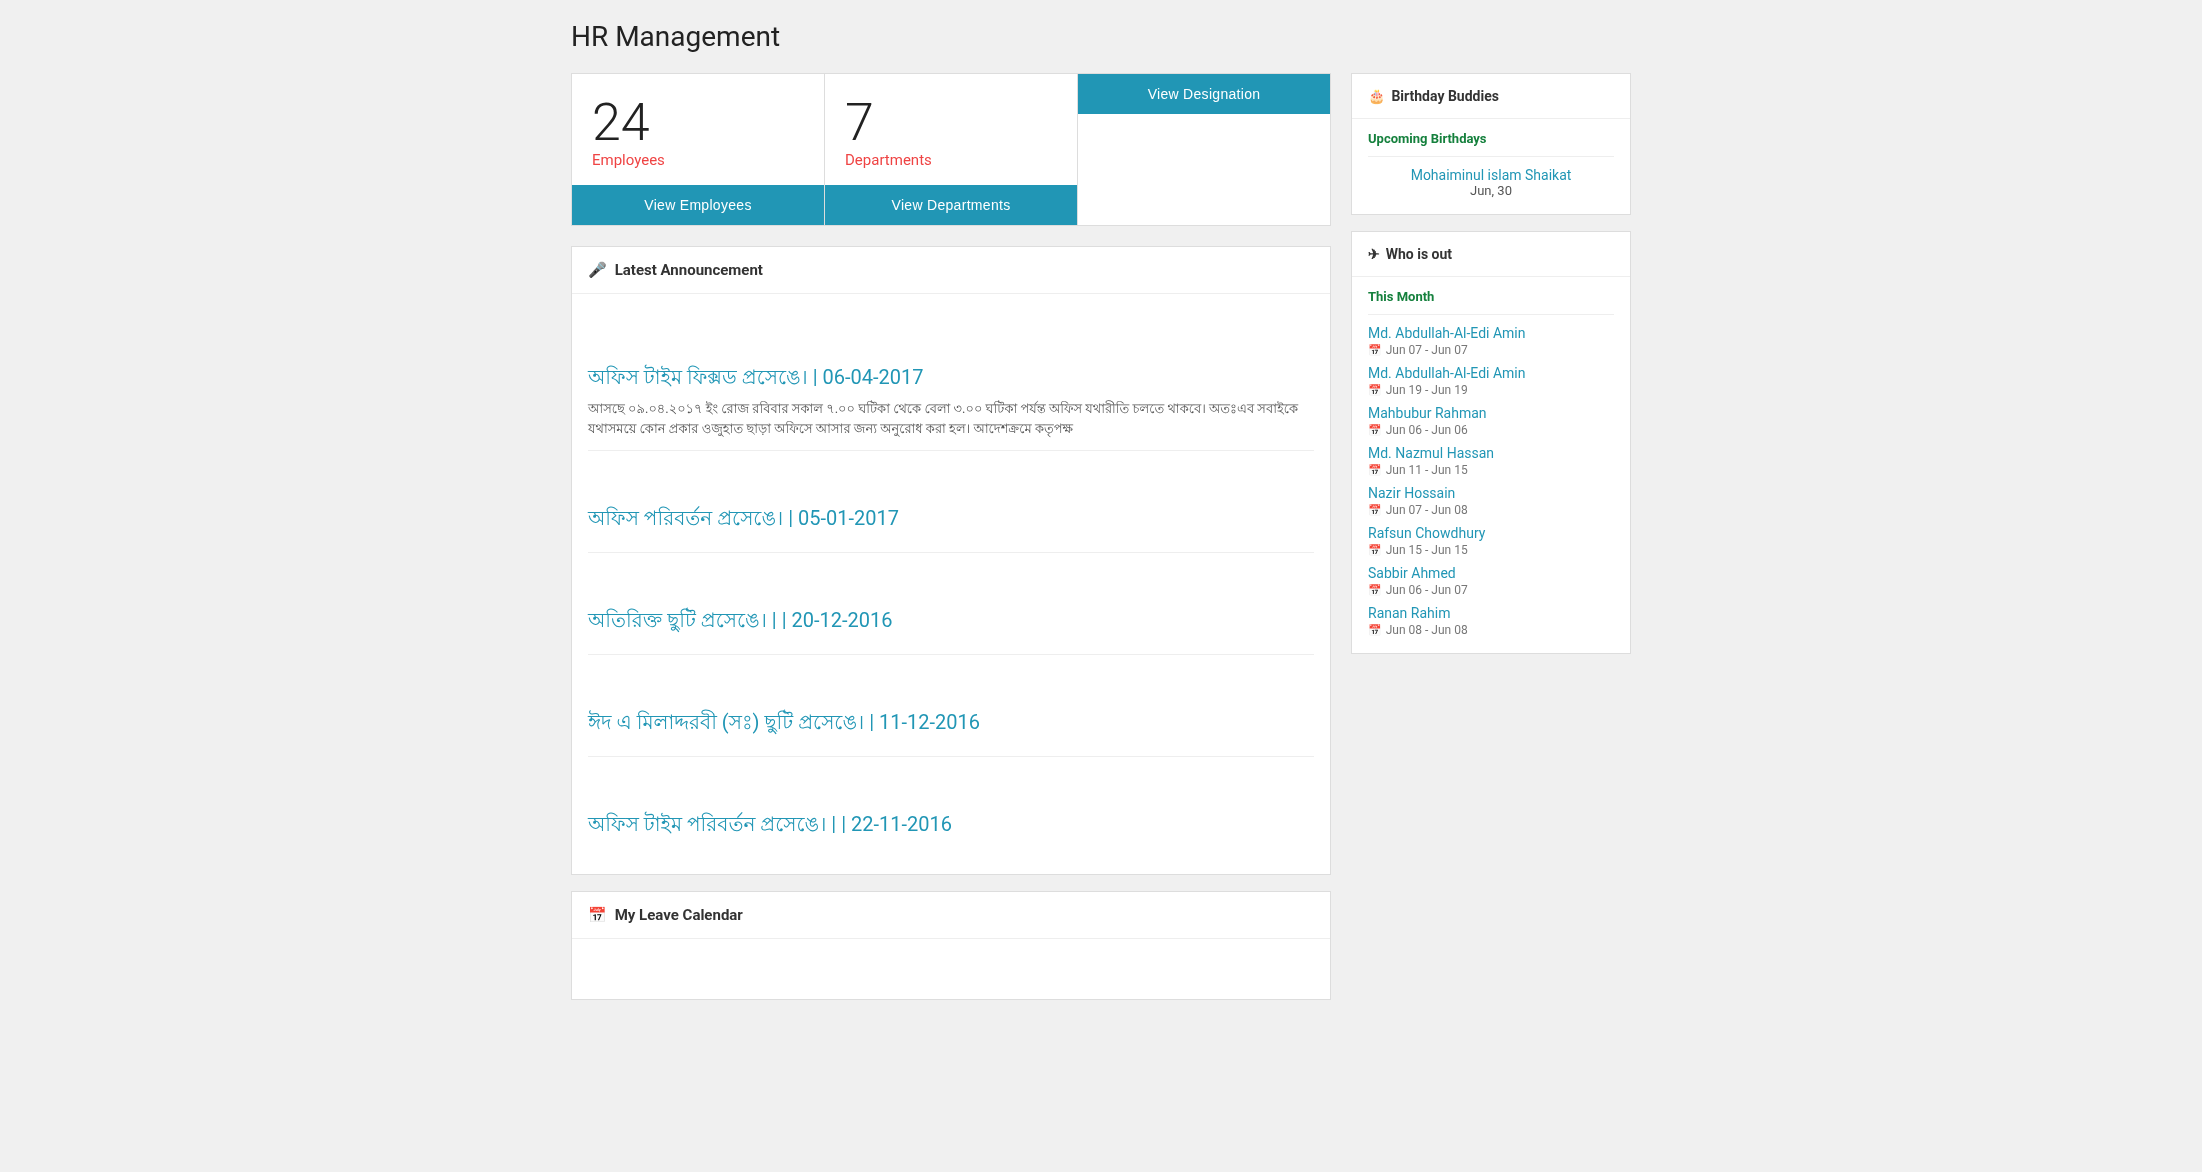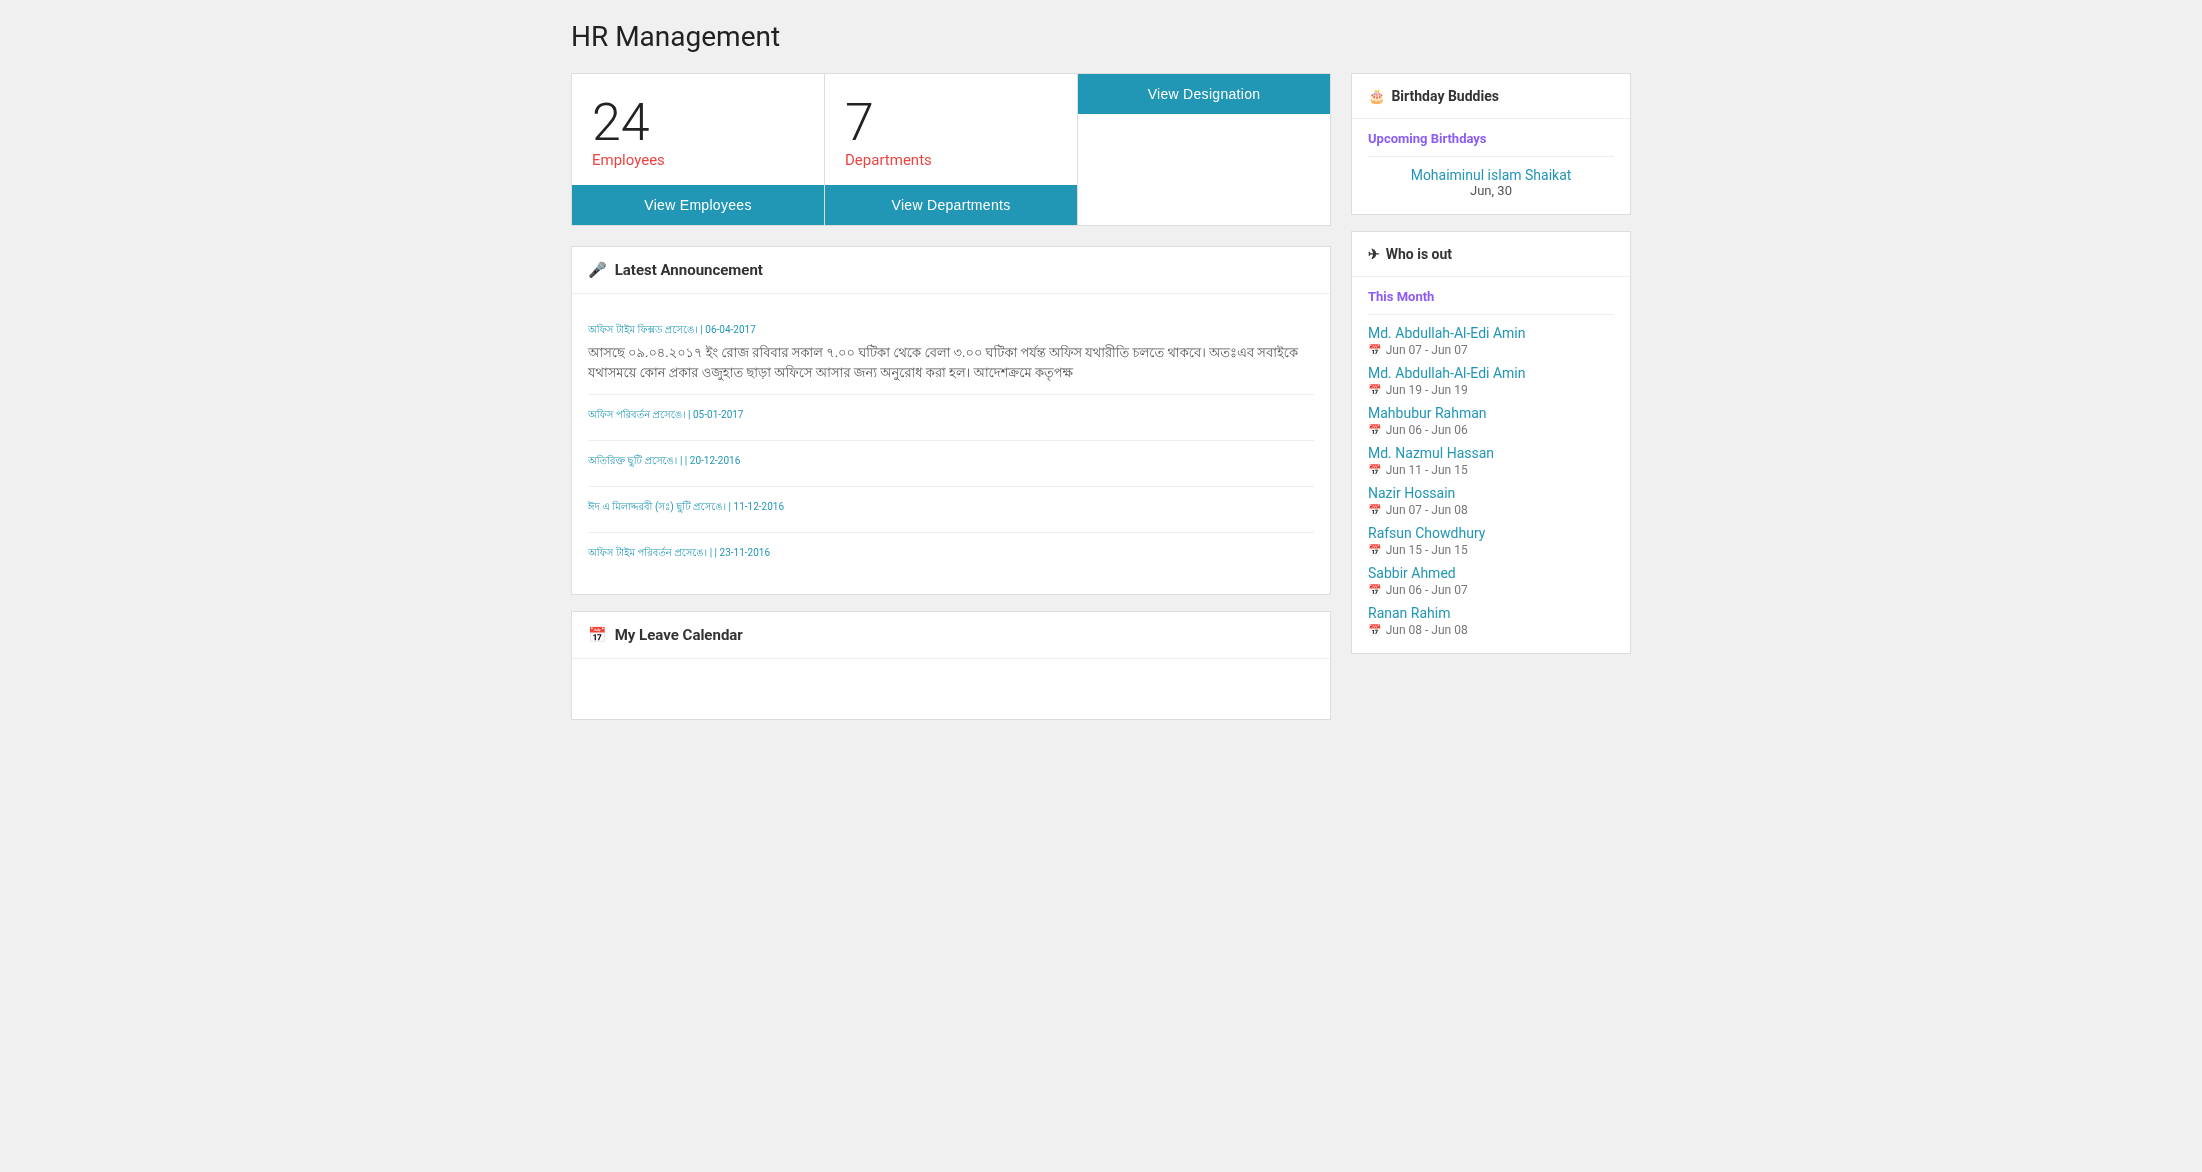--- a/index.html
+++ b/index.html
@@ -100,24 +100,25 @@
     }
 
     
     .announcement-item {
       border-bottom: 1px solid #eee;
       padding: 12px 0;
     }
     .announcement-item:last-child { border-bottom: none; }
     .announcement-title {
       color: #2196b5;
-      font-size: 10px;
+      font-size: 20px;
       cursor: pointer;
       display: block;
       margin-bottom: 4px;
+      margin-top: 40px;
     }
     .announcement-detail {
       color: #555;
       font-size: 13px;
       line-height: 1.5;
     }
 
     
     .right-panel {
       background: #fff;
@@ -132,21 +133,21 @@
       align-items: center;
       gap: 6px;
     }
     .right-panel-body {
       padding: 12px 16px;
     }
     .section-subtitle {
       font-weight: 700;
       font-size: 13px;
       margin-bottom: 10px;
-      color: #8b5cf6;
+      color: #15803d;
     }
     .birthday-item {
       display: flex;
       justify-content: space-between;
       align-items: center;
       padding: 4px 0;
       flex-direction: column;
     }
     .birthday-name {
       color: #2196b5;
@@ -237,21 +238,21 @@
 
           <div class="announcement-item">
             <a class="announcement-title">অতিরিক্ত ছুটি প্রসেঙে। | | 20-12-2016</a>
           </div>
 
           <div class="announcement-item">
             <a class="announcement-title">ঈদ এ মিলাদ্দরবী (সঃ) ছুটি প্রসেঙে। | 11-12-2016</a>
           </div>
 
           <div class="announcement-item">
-            <a class="announcement-title">অফিস টাইম পরিবর্তন প্রসেঙে। | | 23-11-2016</a>
+            <a class="announcement-title">অফিস টাইম পরিবর্তন প্রসেঙে। | | 22-11-2016</a>
           </div>
 
         </div>
       </div>
 
       <div class="panel">
         <div class="panel-header">
           <span>📅</span>
           <span>My Leave Calendar</span>
         </div>

